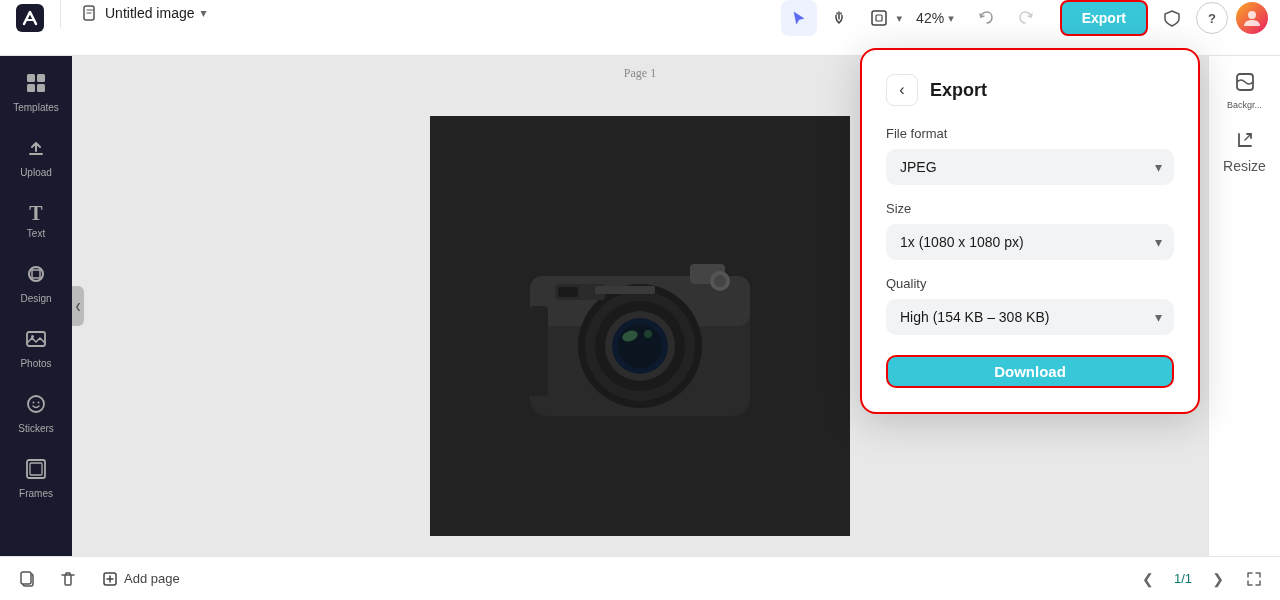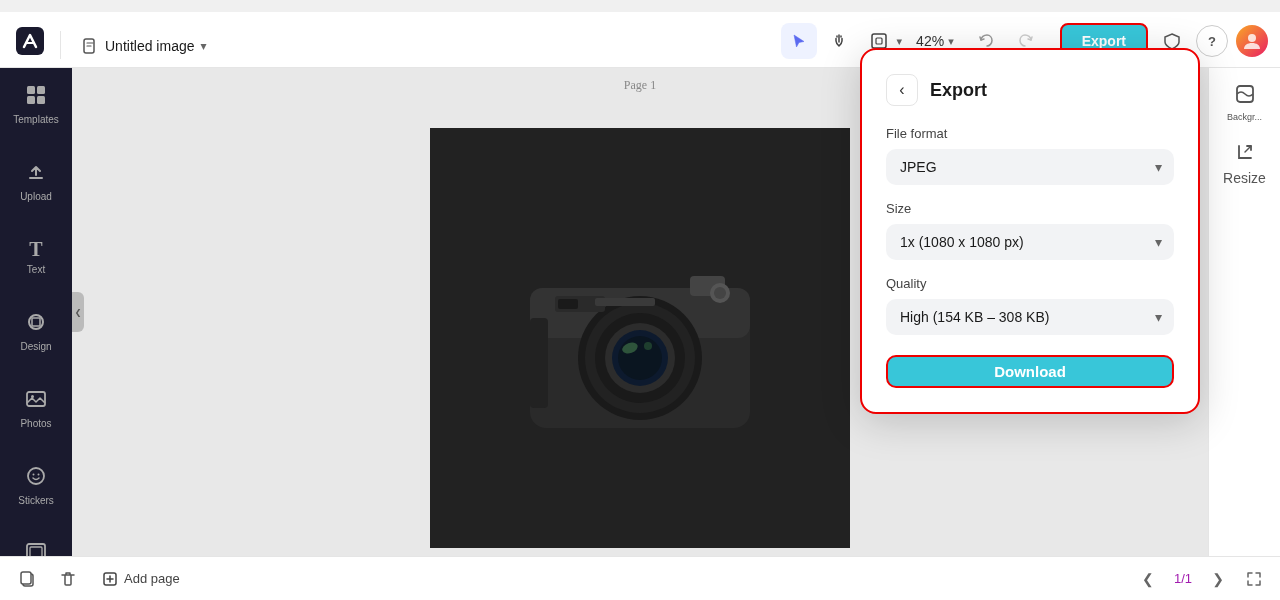--- a/index.html
+++ b/index.html
@@ -3,27 +3,26 @@
   <meta charset="utf-8">
   <style>
     * { box-sizing: border-box; margin: 0; padding: 0; }
     body { width: 1280px; height: 600px; overflow: hidden; font-family: -apple-system, BlinkMacSystemFont, 'Segoe UI', sans-serif; background: #f0f0f0; display: flex; flex-direction: column; }
 
     
     .topbar {
       height: 56px;
       background: #fff;
       display: flex;
-      align-items: flex-end;
-      padding: 8px 12px;
+      align-items: flex-start;
+      padding: 0 12px;
       border-bottom: 1px solid #e5e5e5;
       gap: 8px;
       flex-shrink: 0;
       z-index: 10;
-      margin-top: 12px;
     }
     .topbar-logo {
       width: 36px; height: 36px;
       display: flex; align-items: center; justify-content: center;
       font-size: 22px; font-weight: bold; color: #1a1a1a;
     }
     .topbar-divider { width: 1px; height: 28px; background: #e5e5e5; margin: 0 4px; }
     .topbar-file {
       display: flex; align-items: center; gap: 6px; padding: 4px 8px; border-radius: 6px; cursor: pointer;
     }
@@ -60,21 +59,21 @@
     .avatar { overflow: hidden; background: linear-gradient(135deg, #f9a825, #e91e63); color: white; font-size: 14px; font-weight: bold; }
 
     
     .main-layout {
       display: flex; flex: 1; overflow: hidden;
     }
 
     
     .sidebar {
       width: 72px; background: #1a1a2e; display: flex; flex-direction: column; align-items: center;
-      padding: 8px 0; gap: 20px; flex-shrink: 0;
+      padding: 8px 0; gap: 8px; flex-shrink: 0;
     }
     .sidebar-item {
       display: flex; flex-direction: column; align-items: center; gap: 3px;
       padding: 8px 6px; border-radius: 10px; cursor: pointer; width: 64px;
       color: #aaa; font-size: 11px;
     }
     .sidebar-item .si-icon { font-size: 20px; }
     .sidebar-item .si-label { font-size: 10px; }
 
     
@@ -117,21 +116,21 @@
     }
     .add-page-btn {
       display: flex; align-items: center; gap: 6px; padding: 6px 10px; border-radius: 6px;
       border: none; background: transparent; cursor: pointer; font-size: 13px; color: #444;
     }
     .bottom-spacer { flex: 1; }
     .nav-btn {
       width: 28px; height: 28px; border-radius: 6px; border: none; background: transparent;
       cursor: pointer; display: flex; align-items: center; justify-content: center; font-size: 14px; color: #666;
     }
-    .page-indicator { font-size: 13px; color: #a21caf; padding: 0 4px; }
+    .page-indicator { font-size: 13px; color: #0f766e; padding: 0 4px; }
     .expand-btn {
       width: 28px; height: 28px; border-radius: 6px; border: none; background: transparent;
       cursor: pointer; display: flex; align-items: center; justify-content: center; font-size: 14px; color: #666;
     }
 
     
     .export-panel {
       position: absolute;
       top: 48px;
       right: 80px;

